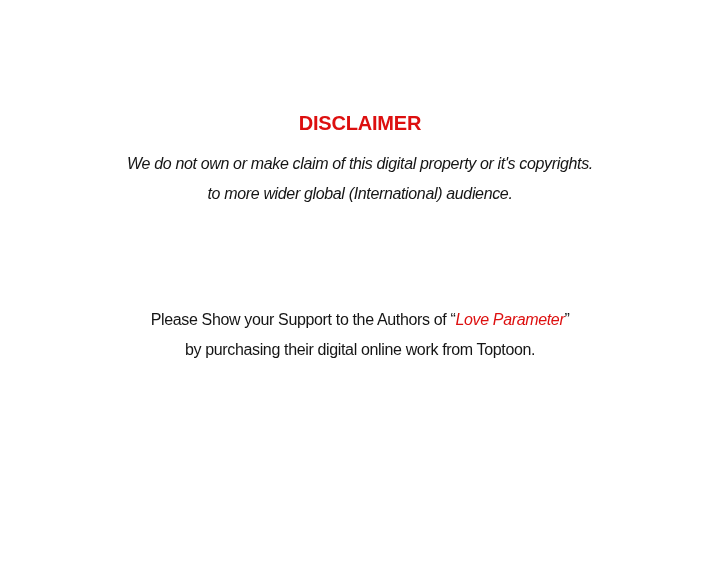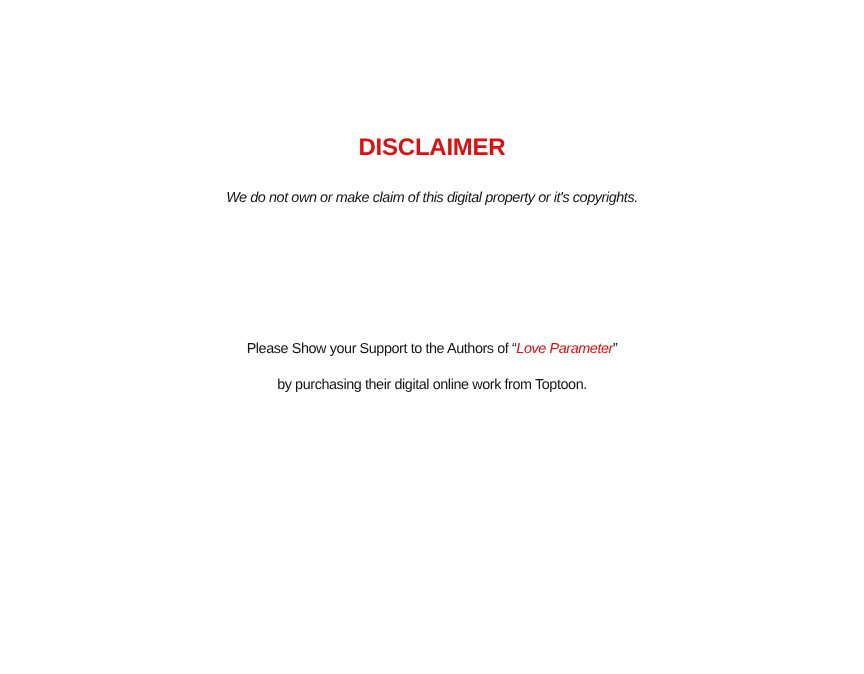--- a/index.html
+++ b/index.html
@@ -23,21 +23,21 @@
     text-align: center;
     font-size: 20px;
     line-height: 22px;
     font-weight: bold;
     letter-spacing: -0.2px;
     color: #dd0f0f;
   }
   .para {
     margin: 0;
     text-align: center;
-    font-size: 12px;
+    font-size: 16px;
     line-height: 30px;
     letter-spacing: -0.35px;
   }
   .para.italic {
     font-style: italic;
   }
   .p1 { margin-top: 15px; }
   .p2 { margin-top: 5px; }
   .p3 { margin-top: 96px; }
   .highlight {
@@ -48,20 +48,21 @@
 </style>
 </head>
 <body>
 
 <div class="page">
 
   <h1 class="title">DISCLAIMER</h1>
 
   <p class="para italic p1">
     <span class="line">We do not own or make claim of this digital property or it's copyrights.</span>
+    <span class="line">to more wider global (International) audience.</span>
   </p>
 
 
   <p class="para p3">
     <span class="line"><span>Please Show your Support to the Authors of “</span><span class="highlight">Love Parameter</span><span>”</span></span>
     <span class="line">by purchasing their digital online work from Toptoon.</span>
   </p>
 
 </div>
 

